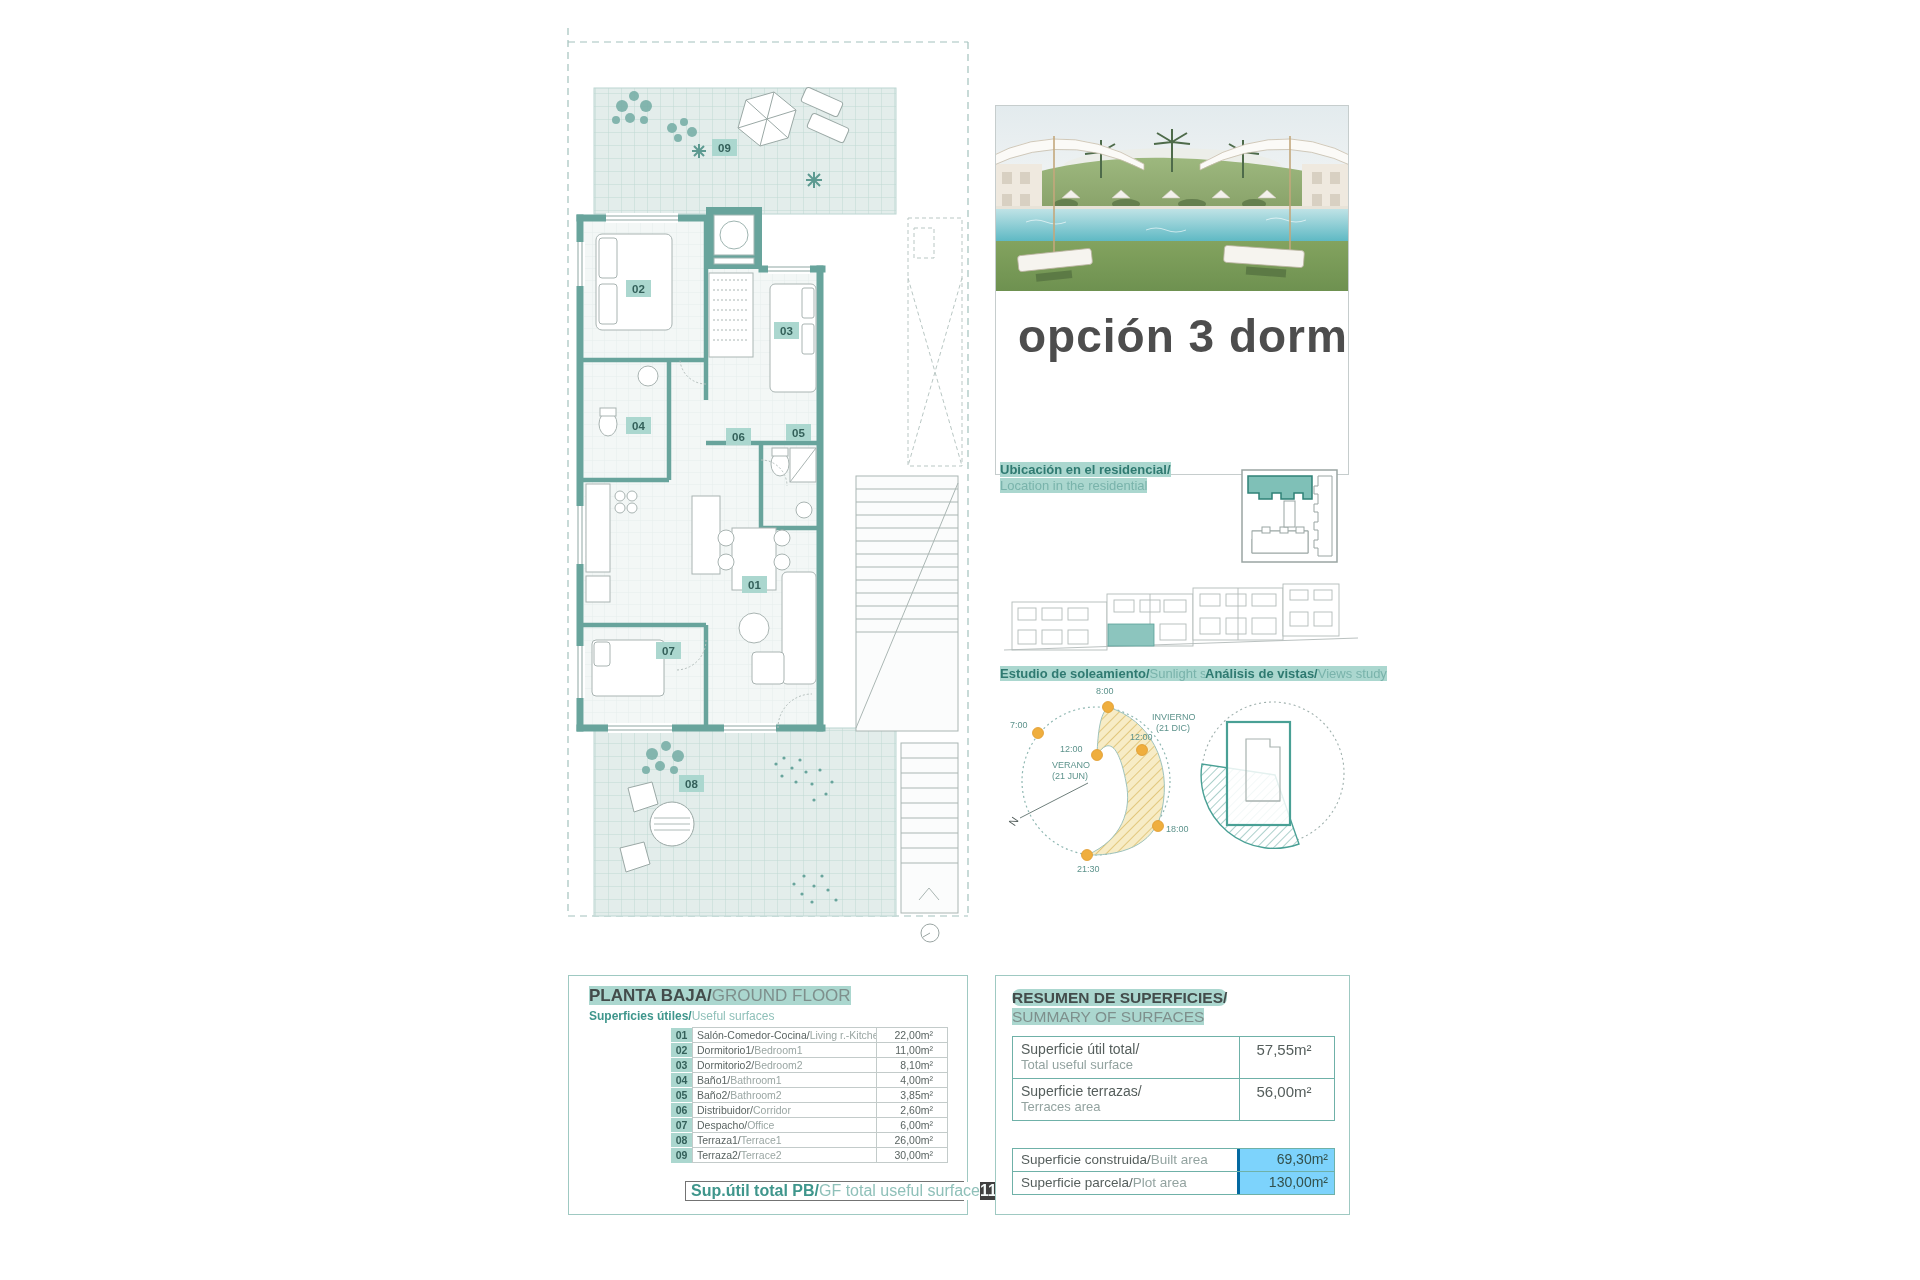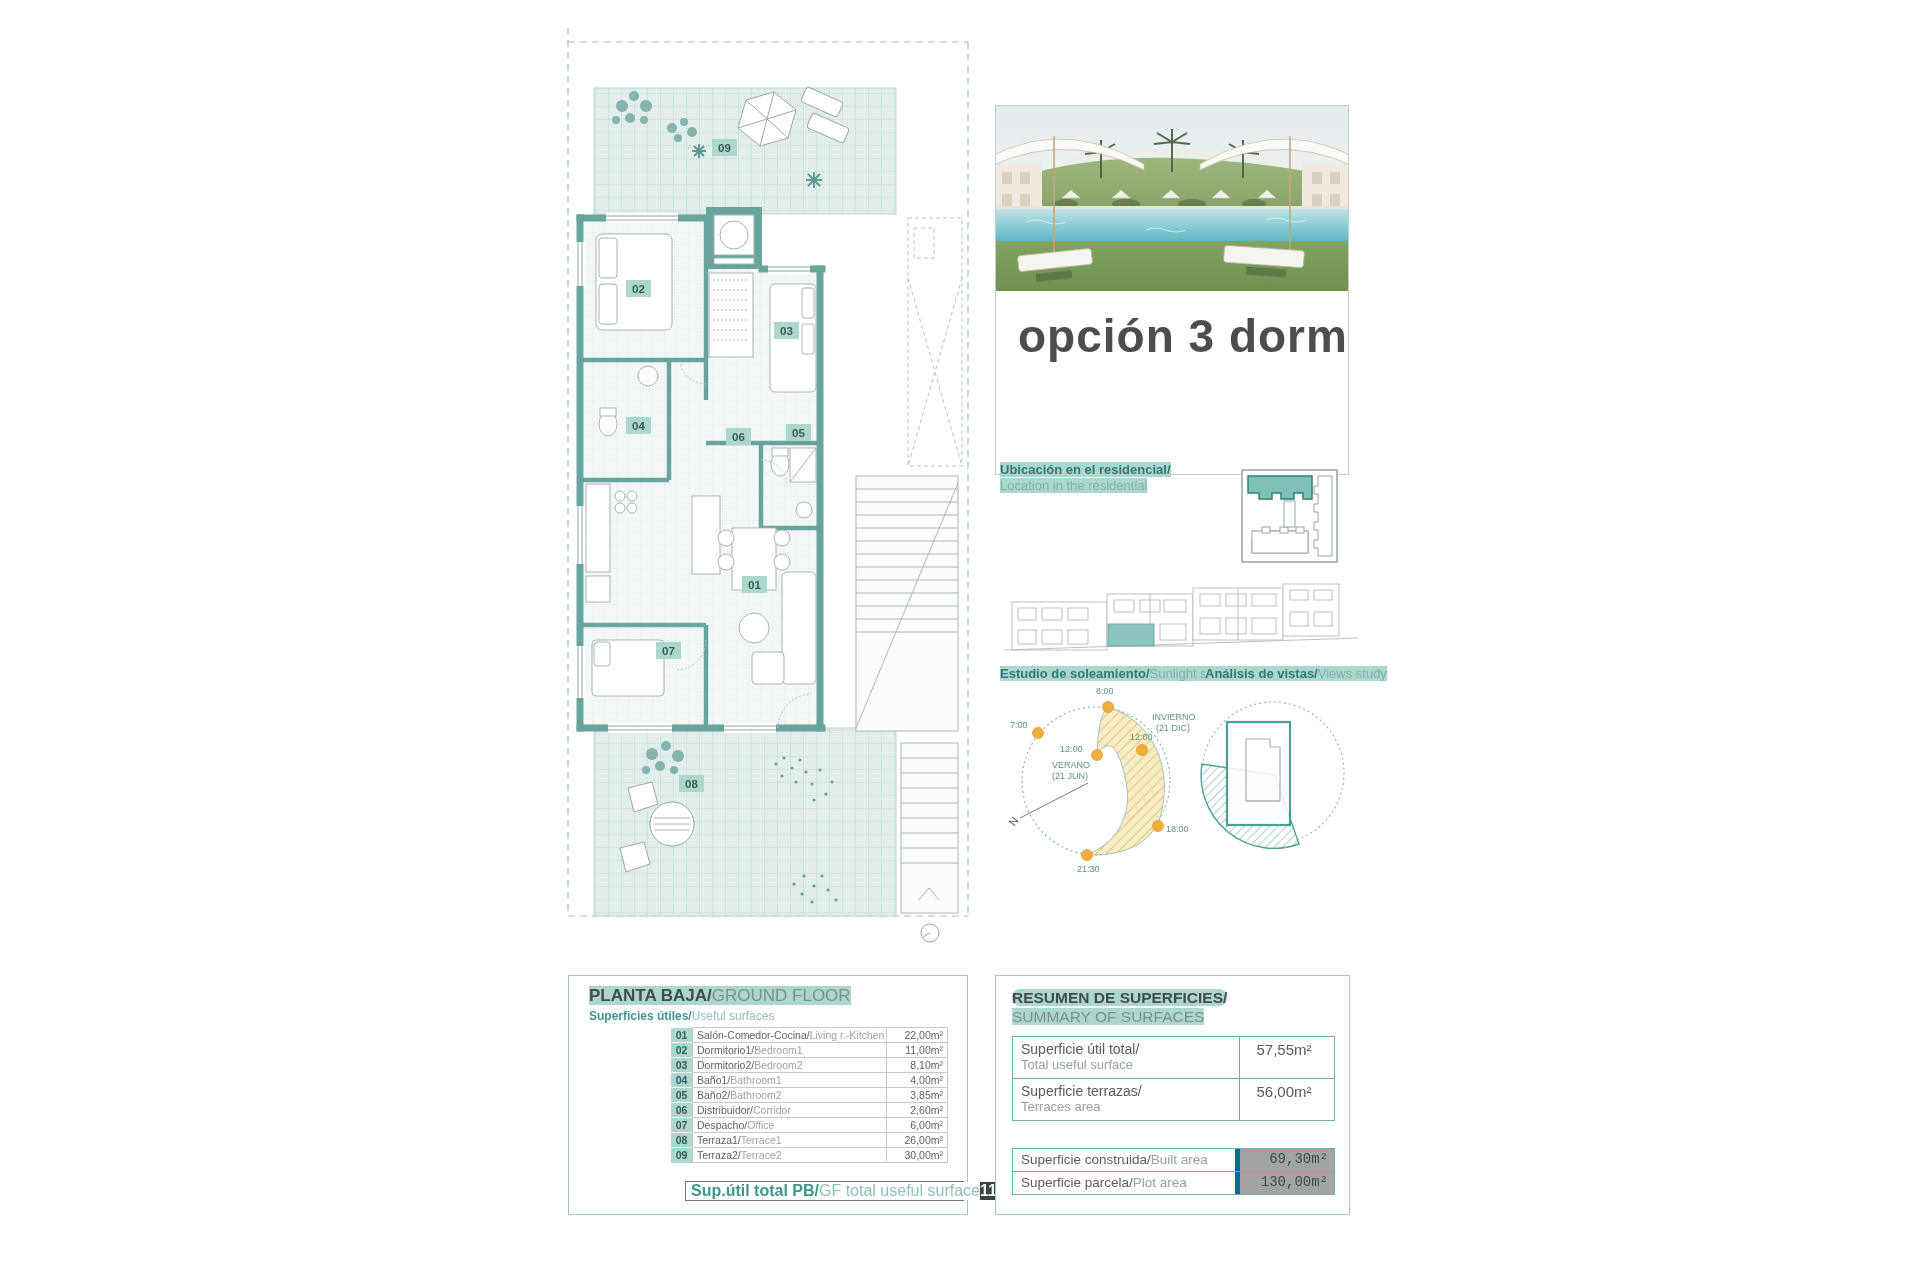--- a/index.html
+++ b/index.html
@@ -22,21 +22,21 @@
   #gf-card h2 .en{color:#7e8f8c;font-weight:normal;}
   #gf-card .sub{margin:3px 0 0 20px;font-size:12px;}
   #gf-card .sub .es{color:#3f968c;font-weight:bold;}
   #gf-card .sub .en{color:#8fc0b9;}
   #gf-table{position:absolute;left:102px;top:52px;width:277px;}
   .gfrow{display:flex;height:16px;margin-top:-1px;font-size:10.5px;line-height:15px;}
   .gfnum{width:21px;background:#abd7cf;color:#33605a;font-weight:bold;text-align:center;border-top:1px solid #fff;}
   .gfname{flex:1;border:1px solid #c3cbca;background:#fff;padding-left:4px;white-space:nowrap;overflow:hidden;}
   .gfname .es{color:#5a6462;}
   .gfname .en{color:#9aa6a3;}
-  .gfarea{width:56px;border:1px solid #c3cbca;border-left:1px solid #c3cbca;margin-left:-1px;background:#fff;text-align:right;padding-right:4px;color:#5a6462;}
+  .gfarea{width:56px;border:1px solid #c3cbca;border-left:1px solid #c3cbca;margin-left:-1px;background:#fff;text-align:right;padding-right:14px;color:#5a6462;}
   #gf-total{position:absolute;left:116px;top:205px;width:277px;display:flex;height:18px;border:1px solid #737373;font-size:16px;line-height:17px;}
   #gf-total .lab{flex:1;padding-left:5px;background:#fff;white-space:nowrap;}
   #gf-total .lab .es{color:#3f968c;font-weight:bold;}
   #gf-total .lab .en{color:#8fc0b9;}
   #gf-total .val{width:57px;background:#404040;color:#f4faf9;text-align:right;padding-right:4px;font-weight:bold;}
   #sum-card{left:995px;top:975px;width:353px;height:238px;}
   #sum-card h2{margin:12px 0 0 16px;font-size:15.5px;line-height:19px;font-weight:bold;}
   #sum-card h2 .es{color:#434c4b;border-radius:8px;}
   #sum-card h2 .en{color:#7e8f8c;font-weight:normal;}
   #sum-table{position:absolute;left:16px;top:60px;width:321px;border:1px solid #6fb1a8;}
@@ -45,21 +45,21 @@
   .sumlabel{flex:1;padding:4px 0 6px 8px;}
   .sumlabel .es{display:block;font-size:14px;color:#555e5c;}
   .sumlabel .en{display:block;font-size:13px;color:#93a3a0;}
   .sumval{width:88px;border-left:1px solid #6fb1a8;text-align:center;padding:4px 6px 0 0;font-size:15px;color:#555e5c;}
   #sum-table2{position:absolute;left:16px;top:172px;width:321px;border:1px solid #6fb1a8;}
   .sumrow2{display:flex;border-top:1px solid #6fb1a8;height:22px;line-height:21px;}
   .sumrow2:first-child{border-top:none;}
   .sumrow2 .lab{flex:1;padding-left:8px;font-size:13.5px;white-space:nowrap;}
   .sumrow2 .lab .es{color:#555e5c;}
   .sumrow2 .lab .en{color:#93a3a0;}
-  .sumrow2 .val{width:88px;border-left:5px solid #0369a1;background:#a3a3a3;text-align:right;padding-right:6px;font-size:14px;color:#33514c;font-family:Liberation Mono, monospace;}
+  .sumrow2 .val{width:88px;border-left:3px solid #0369a1;background:#7dd3fc;text-align:right;padding-right:6px;font-size:14px;color:#33514c;}
   svg text{font-family:"Liberation Sans",sans-serif;}
 </style>
 </head>
 <body>
 
 <svg class="abs" style="left:556px;top:28px;" width="424" height="915" viewBox="0 0 424 915">
   <defs>
     <pattern id="tile" width="13" height="13" patternUnits="userSpaceOnUse">
       <rect width="13" height="13" fill="#e3edeb"></rect>
       <path d="M13 0H0V13" fill="none" stroke="#c0d9d4" stroke-width="1"></path>

